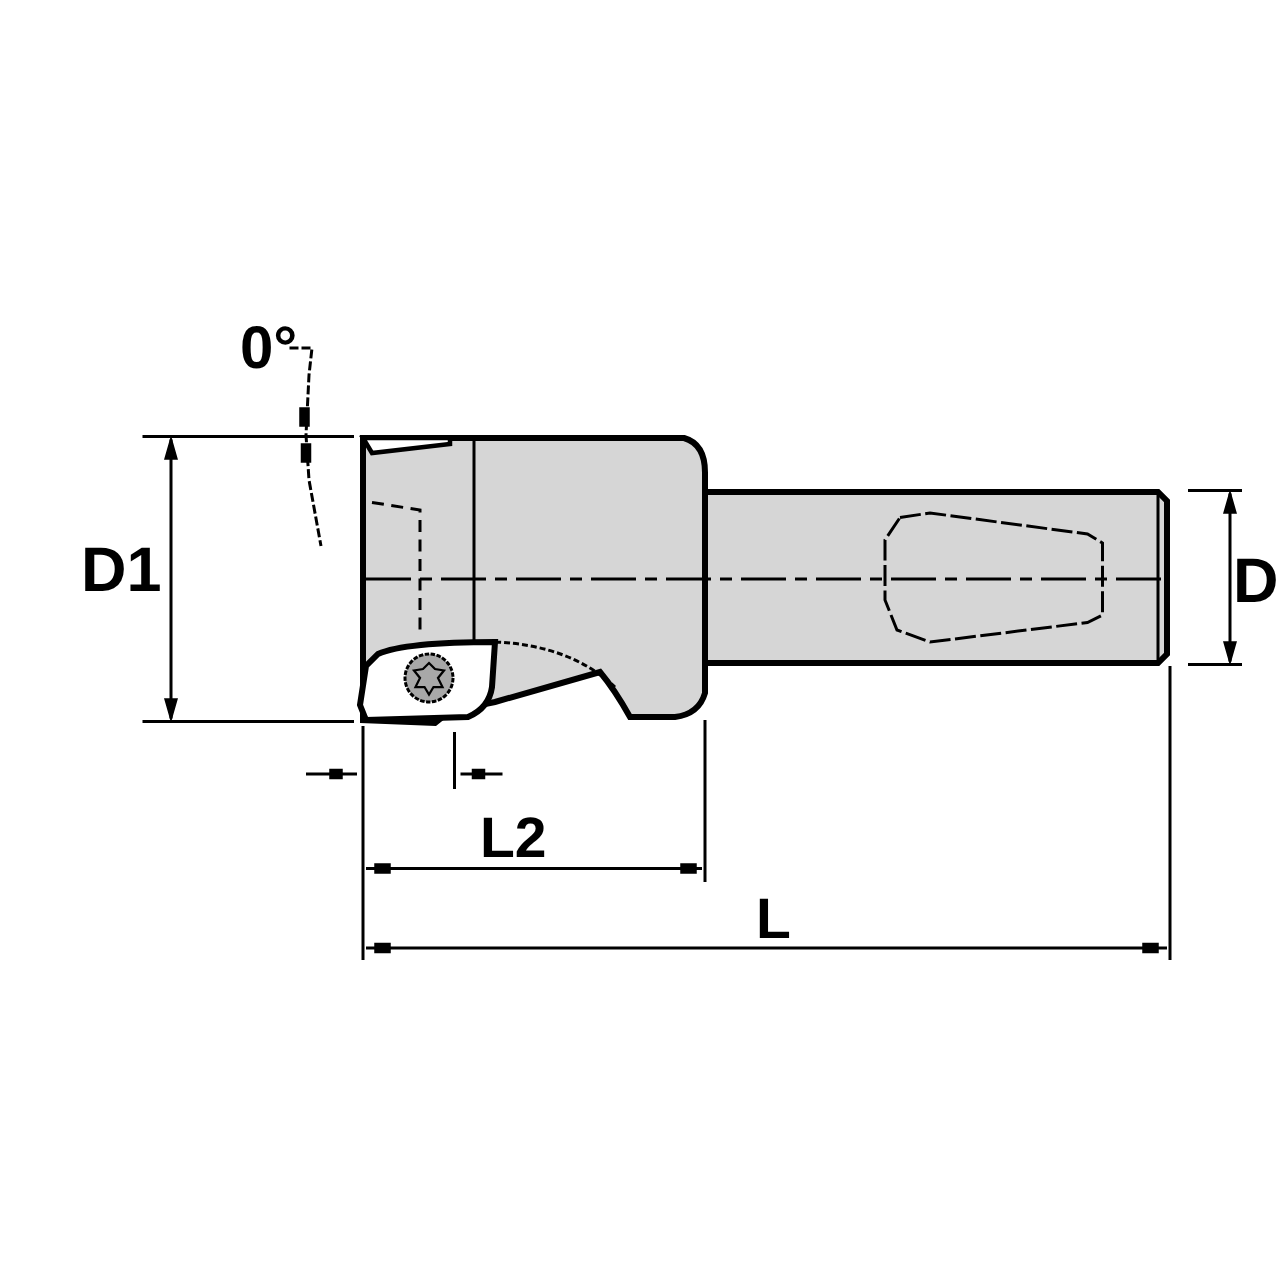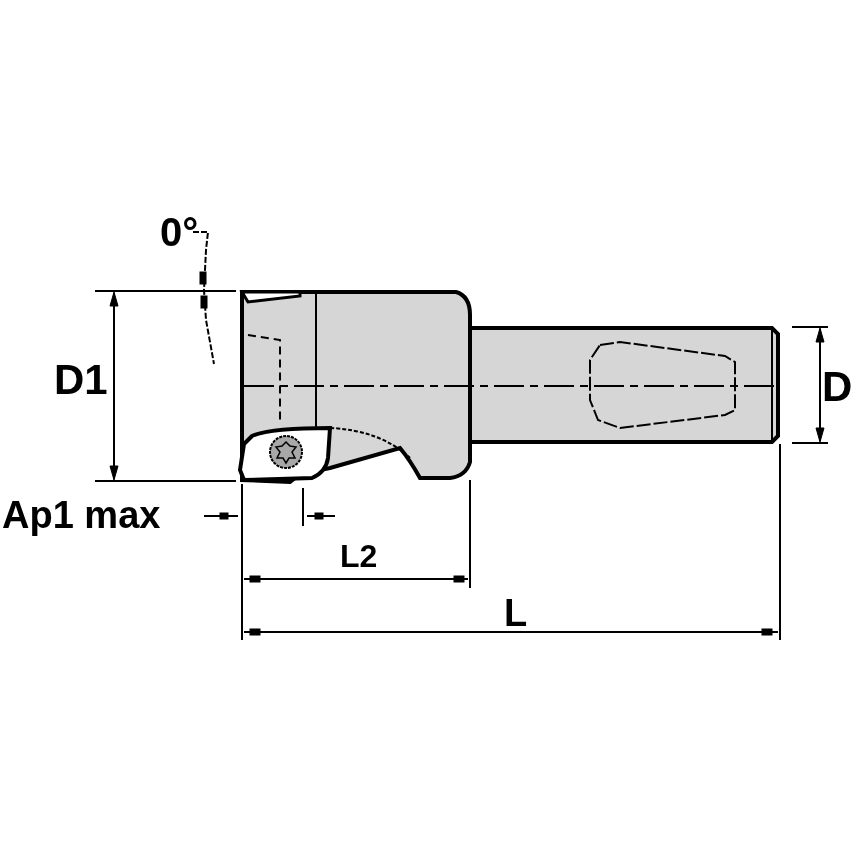--- a/index.html
+++ b/index.html
@@ -81,16 +81,15 @@
     <line x1="780" y1="444" x2="780" y2="640" stroke-width="2"></line>
     <line x1="244" y1="632" x2="778" y2="632" stroke-width="2"></line>
     <rect x="250" y="629" width="10" height="6"></rect>
     <rect x="762" y="629" width="10" height="6"></rect>
   </g>
 </svg>
 
 <div class="lbl" style="left:160px;top:212px;font-size:40px;">0°</div>
 <div class="lbl" style="left:54px;top:359px;font-size:42px;">D1</div>
 <div class="lbl" style="left:822px;top:366px;font-size:42px;">D</div>
-<div class="lbl" style="left:2px;top:496px;font-size:38px;">Ap1 max</div>
-<div class="lbl" style="left:340px;top:540px;font-size:32px;">L2</div>
+<div class="lbl" style="left:320px;top:540px;font-size:38px;">L2</div>
 <div class="lbl" style="left:504px;top:594px;font-size:38px;">L</div>
 </div>
 
 </body></html>

